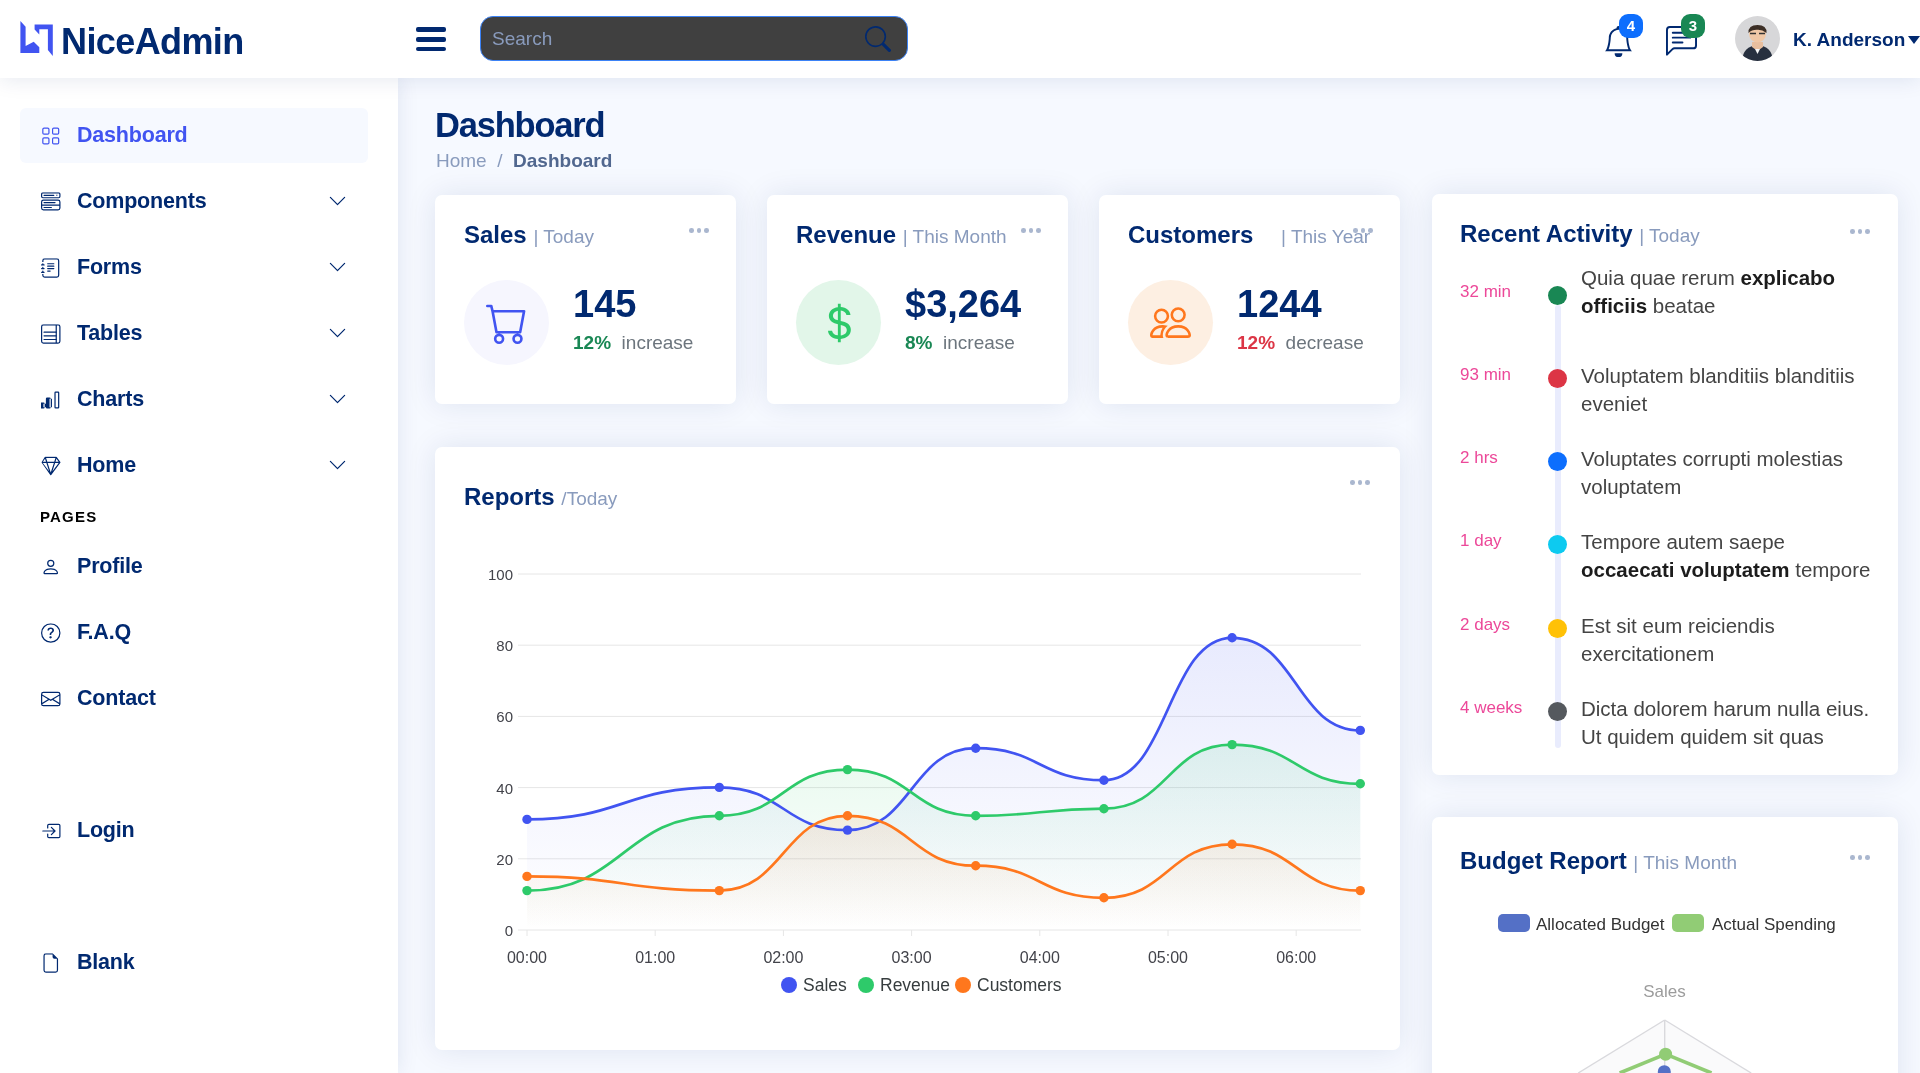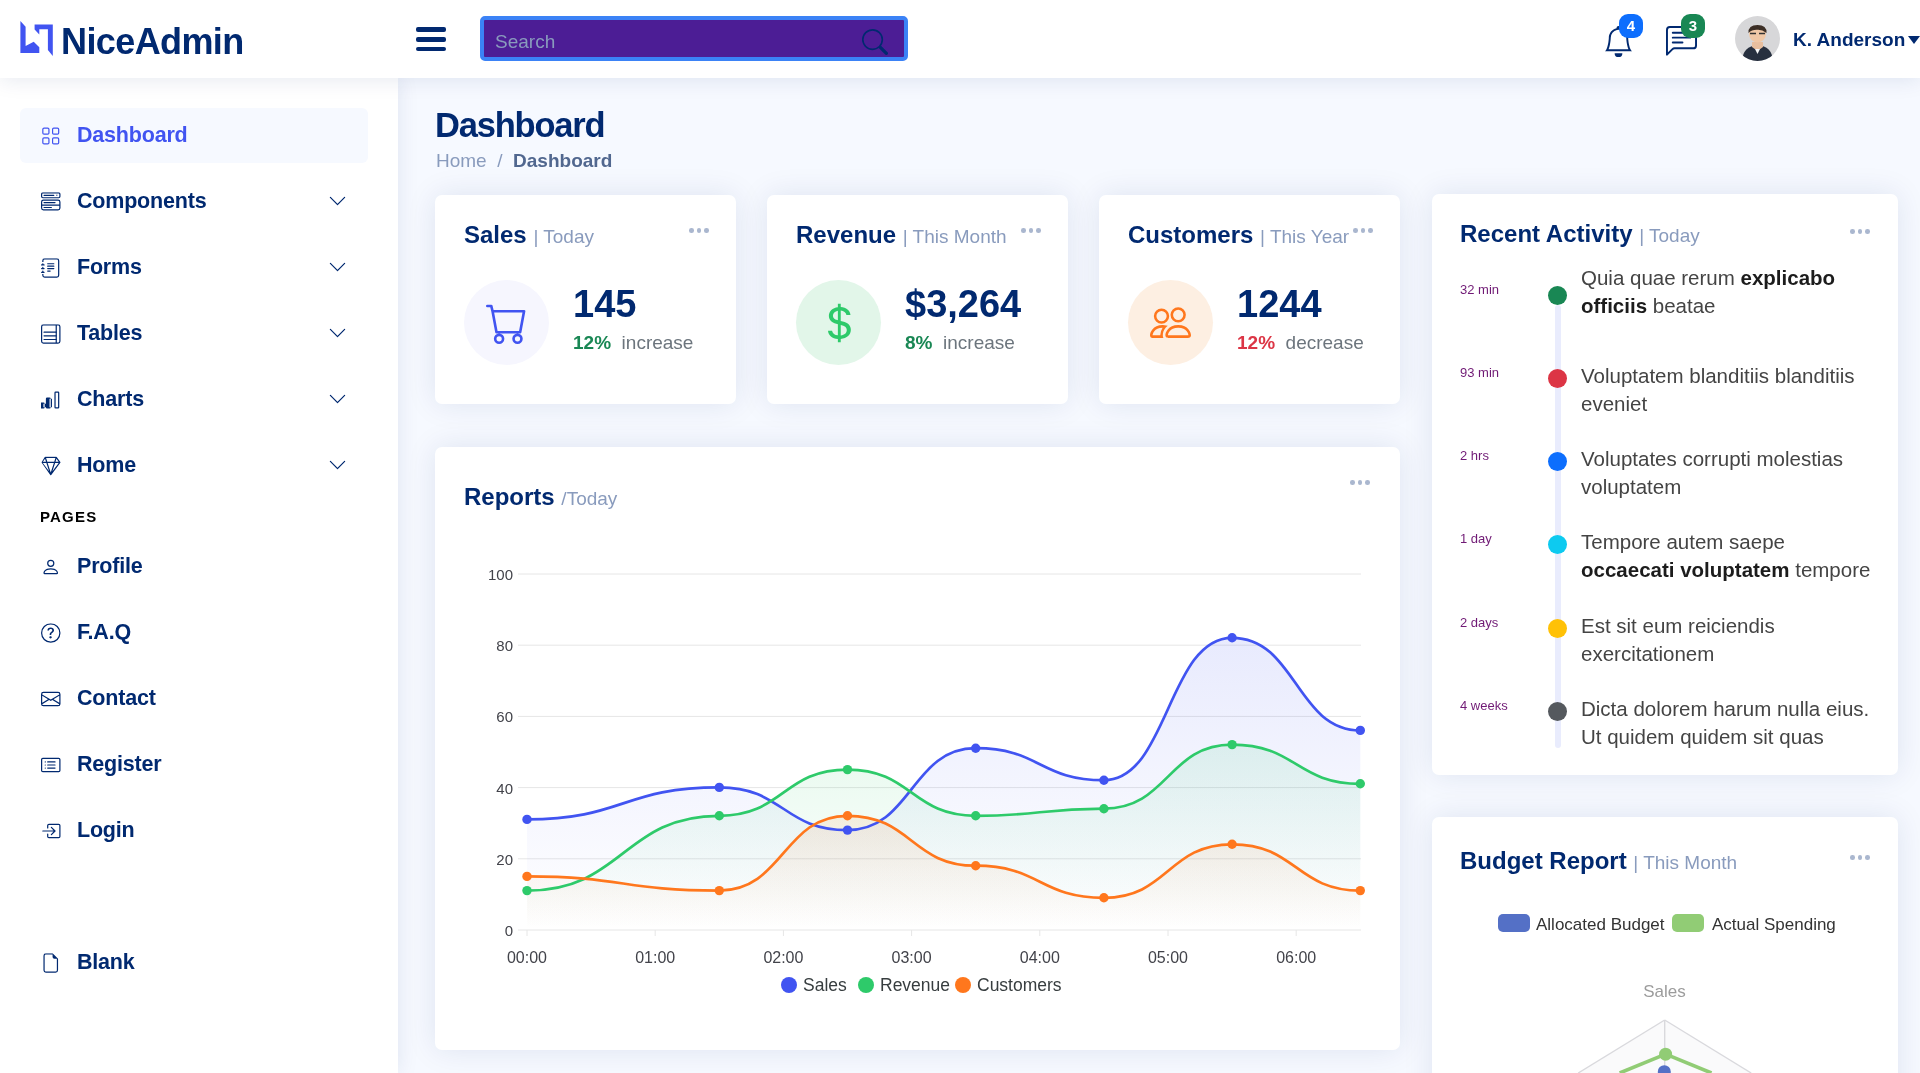--- a/index.html
+++ b/index.html
@@ -4,22 +4,22 @@
 <style>
   * { margin:0; padding:0; box-sizing:border-box; }
   html,body { width:1920px; height:1073px; overflow:hidden; }
   body { font-family:"Liberation Sans", sans-serif; background:#f6f9ff; position:relative; }
   
   #header { position:absolute; left:0; top:0; width:1920px; height:78px; background:#fff;
             box-shadow:0 2px 20px rgba(1,41,112,0.1); z-index:50; }
   #logo-text { position:absolute; left:61px; top:21px; font-size:36px; font-weight:700;
                color:#012970; letter-spacing:-0.6px; }
   .hbar { position:absolute; left:416px; width:30px; height:4.6px; background:#012970; border-radius:2px; }
-  #searchbox { position:absolute; left:480px; top:16px; width:428px; height:45px; background:#4c1d95;
-               border:4px solid #3b82f6; border-radius:5px; }
+  #searchbox { position:absolute; left:480px; top:16px; width:428px; height:45px; background:#404040;
+               border:1px solid #3b82f6; border-radius:13px; }
   #searchbox span.ph { position:absolute; left:11px; top:11px; font-size:19px; color:#899bbd; }
   
   #kanderson { position:absolute; left:1793px; top:29px; font-size:19px; font-weight:700; color:#012970; }
   #caret { position:absolute; left:1908px; top:36px; width:0; height:0;
            border-left:6.5px solid transparent; border-right:6.5px solid transparent; border-top:8px solid #012970; }
   .badge { position:absolute; color:#fff; font-size:15px; font-weight:700; text-align:center;
            border-radius:9px; width:24px; height:24px; line-height:24px; }
   
   #sidebar { position:absolute; left:0; top:78px; width:398px; height:995px; background:#fff;
              box-shadow:0 0 20px rgba(1,41,112,0.1); z-index:40; }
@@ -36,21 +36,21 @@
   #breadcrumb { position:absolute; left:436px; top:150px; font-size:19px; color:#899bbd; }
   #breadcrumb b { color:#51678f; font-weight:700; }
   .card { position:absolute; background:#fff; border-radius:7px; box-shadow:0 0 30px rgba(1,41,112,0.1); }
   .dots { position:absolute; width:20px; height:6px; }
   .dots i { position:absolute; top:0; width:4.6px; height:4.6px; border-radius:50%; background:#aab7cf; }
   .ic-circle { position:absolute; width:85px; height:85px; border-radius:50%; display:flex; align-items:center; justify-content:center; }
   .info-num { position:absolute; font-size:38px; font-weight:700; color:#012970; }
   .info-sub { position:absolute; font-size:19px; color:#6c757d; }
   .info-sub b.g { color:#198754; } .info-sub b.r { color:#dc3545; }
   
-  .act-label { position:absolute; left:28px; font-size:13px; color:#701a75; }
+  .act-label { position:absolute; left:28px; font-size:17px; color:#ec4899; }
   .act-dot { position:absolute; left:116px; width:19px; height:19px; border-radius:50%; }
   .act-txt { position:absolute; left:149px; width:296px; font-size:20.5px; color:#444; line-height:27.5px; }
   .act-txt b { color:#1c1c1c; }
 </style>
 </head>
 <body>
 
 <div id="header">
   <svg style="position:absolute;left:14px;top:16px" width="46" height="46" viewBox="0 0 46 46">
     <polygon points="6.4,5.0 11.6,10.8 11.6,30.0 19.7,25.7 25.3,31.2 25.3,36.9 6.4,36.9" fill="#4154f1"></polygon>
@@ -177,27 +177,20 @@
     <span class="lbl">F.A.Q</span>
   </div>
 
   <div class="nav-item" style="top:592.5px;">
     <svg class="ico" viewBox="0 0 16 16" fill="#012970">
         <path d="M0 4a2 2 0 0 1 2-2h12a2 2 0 0 1 2 2v8a2 2 0 0 1-2 2H2a2 2 0 0 1-2-2V4zm2-1a1 1 0 0 0-1 1v.217l7 4.2 7-4.2V4a1 1 0 0 0-1-1H2zm13 2.383-4.708 2.825L15 11.105V5.383zm-.034 6.876-5.64-3.471L8 9.583l-1.326-.795-5.64 3.47A1 1 0 0 0 2 13h12a.966.966 0 0 0 .966-.741zM1 11.105l4.708-2.897L1 5.383v5.722z"></path>
       </svg>
     <span class="lbl">Contact</span>
   </div>
 
-  <div class="nav-item" style="top:658.5px;">
-    <svg class="ico" viewBox="0 0 16 16" fill="#012970">
-        <path d="M14.5 3a.5.5 0 0 1 .5.5v9a.5.5 0 0 1-.5.5h-13a.5.5 0 0 1-.5-.5v-9a.5.5 0 0 1 .5-.5h13zm-13-1A1.5 1.5 0 0 0 0 3.5v9A1.5 1.5 0 0 0 1.5 14h13a1.5 1.5 0 0 0 1.5-1.5v-9A1.5 1.5 0 0 0 14.5 2h-13z"></path>
-        <path d="M5 8a.5.5 0 0 1 .5-.5h6a.5.5 0 0 1 0 1h-6A.5.5 0 0 1 5 8zm0-2.5a.5.5 0 0 1 .5-.5h6a.5.5 0 0 1 0 1h-6a.5.5 0 0 1-.5-.5zm0 5a.5.5 0 0 1 .5-.5h6a.5.5 0 0 1 0 1h-6a.5.5 0 0 1-.5-.5zm-1-5a.5.5 0 1 1-1 0 .5.5 0 0 1 1 0zM4 8a.5.5 0 1 1-1 0 .5.5 0 0 1 1 0zm0 2.5a.5.5 0 1 1-1 0 .5.5 0 0 1 1 0z"></path>
-      </svg>
-    <span class="lbl">Register</span>
-  </div>
 
   <div class="nav-item" style="top:724.5px;">
     <svg class="ico" viewBox="0 0 16 16" fill="#012970">
         <path d="M6 3.5a.5.5 0 0 1 .5-.5h8a.5.5 0 0 1 .5.5v9a.5.5 0 0 1-.5.5h-8a.5.5 0 0 1-.5-.5v-2a.5.5 0 0 0-1 0v2A1.5 1.5 0 0 0 6.5 14h8a1.5 1.5 0 0 0 1.5-1.5v-9A1.5 1.5 0 0 0 14.5 2h-8A1.5 1.5 0 0 0 5 3.5v2a.5.5 0 0 0 1 0v-2z"></path>
         <path d="M11.854 8.354a.5.5 0 0 0 0-.708l-3-3a.5.5 0 1 0-.708.708L10.293 7.5H1.5a.5.5 0 0 0 0 1h8.793l-2.147 2.146a.5.5 0 0 0 .708.708l3-3z"></path>
       </svg>
     <span class="lbl">Login</span>
   </div>
 
 
@@ -236,21 +229,21 @@
     </div>
   <div class="ic-circle" style="left:29px;top:85px;background:#e2f6e9;">
     <svg width="44" height="44" viewBox="0 0 16 16" fill="#2eca6a">
         <path d="M4 10.781c.148 1.667 1.513 2.85 3.591 3.003V15h1.043v-1.216c2.27-.179 3.678-1.438 3.678-3.3 0-1.59-.947-2.51-2.956-3.028l-.722-.187V3.467c1.122.11 1.879.714 2.07 1.616h1.47c-.166-1.6-1.54-2.748-3.54-2.875V1H7.591v1.233c-1.939.23-3.27 1.472-3.27 3.156 0 1.454.966 2.483 2.661 2.917l.61.162v4.031c-1.149-.17-1.94-.8-2.131-1.718H4zm3.391-3.836c-1.043-.263-1.6-.825-1.6-1.616 0-.944.704-1.641 1.8-1.828v3.495l-.2-.05zm1.591 1.872c1.287.323 1.852.859 1.852 1.769 0 1.097-.826 1.828-2.2 1.939V8.73l.348.086z"></path>
       </svg>
   </div>
   <div class="info-num" style="left:138px;top:88px;">$3,264</div>
   <div class="info-sub" style="left:138px;top:137px;"><b class="g">8%</b>&nbsp; increase</div>
 </div>
 <div class="card" id="card-customers" style="left:1099px;top:195px;width:301px;height:209px;">
-  <div style="position:absolute;left:29px;top:26px;font-size:24px;font-weight:700;color:#012970;">Customers <span style="font-size:19px;color:#899bbd;font-weight:400;">| This Year</span></div>
+  <div style="position:absolute;left:29px;top:26px;font-size:24px;font-weight:700;color:#012970;">Customers <span style="font-size:19px;color:#899bbd;font-weight:400;margin-left:21px;">| This Year</span></div>
   <div class="dots" style="right:27px;top:33px;">
       <i style="left:0"></i>
       <i style="left:7.5px"></i>
       <i style="left:15px"></i>
     </div>
   <div class="ic-circle" style="left:29px;top:85px;background:#fdefe2;">
     <svg width="41" height="41" viewBox="0 0 16 16" fill="#ff771d">
         <path d="M15 14s1 0 1-1-1-4-5-4-5 3-5 4 1 1 1 1h8zm-7.978-1A.261.261 0 0 1 7 12.996c.001-.264.167-1.03.76-1.72C8.312 10.629 9.282 10 11 10c1.717 0 2.687.63 3.24 1.276.593.69.758 1.457.76 1.72l-.008.002a.274.274 0 0 1-.014.002H7.022zM11 7a2 2 0 1 0 0-4 2 2 0 0 0 0 4zm3-2a3 3 0 1 1-6 0 3 3 0 0 1 6 0zM6.936 9.28a5.88 5.88 0 0 0-1.23-.247A7.35 7.35 0 0 0 5 9c-4 0-5 3-5 4 0 .667.333 1 1 1h4.216A2.238 2.238 0 0 1 5 13c0-1.01.377-2.042 1.09-2.904.243-.294.526-.569.846-.816zM4.92 10A5.493 5.493 0 0 0 4 13H1c0-.26.164-1.03.76-1.724.545-.636 1.492-1.256 3.16-1.275zM1.5 5.5a3 3 0 1 1 6 0 3 3 0 0 1-6 0zm3-2a2 2 0 1 0 0 4 2 2 0 0 0 0-4z"></path>
       </svg>
   </div>

